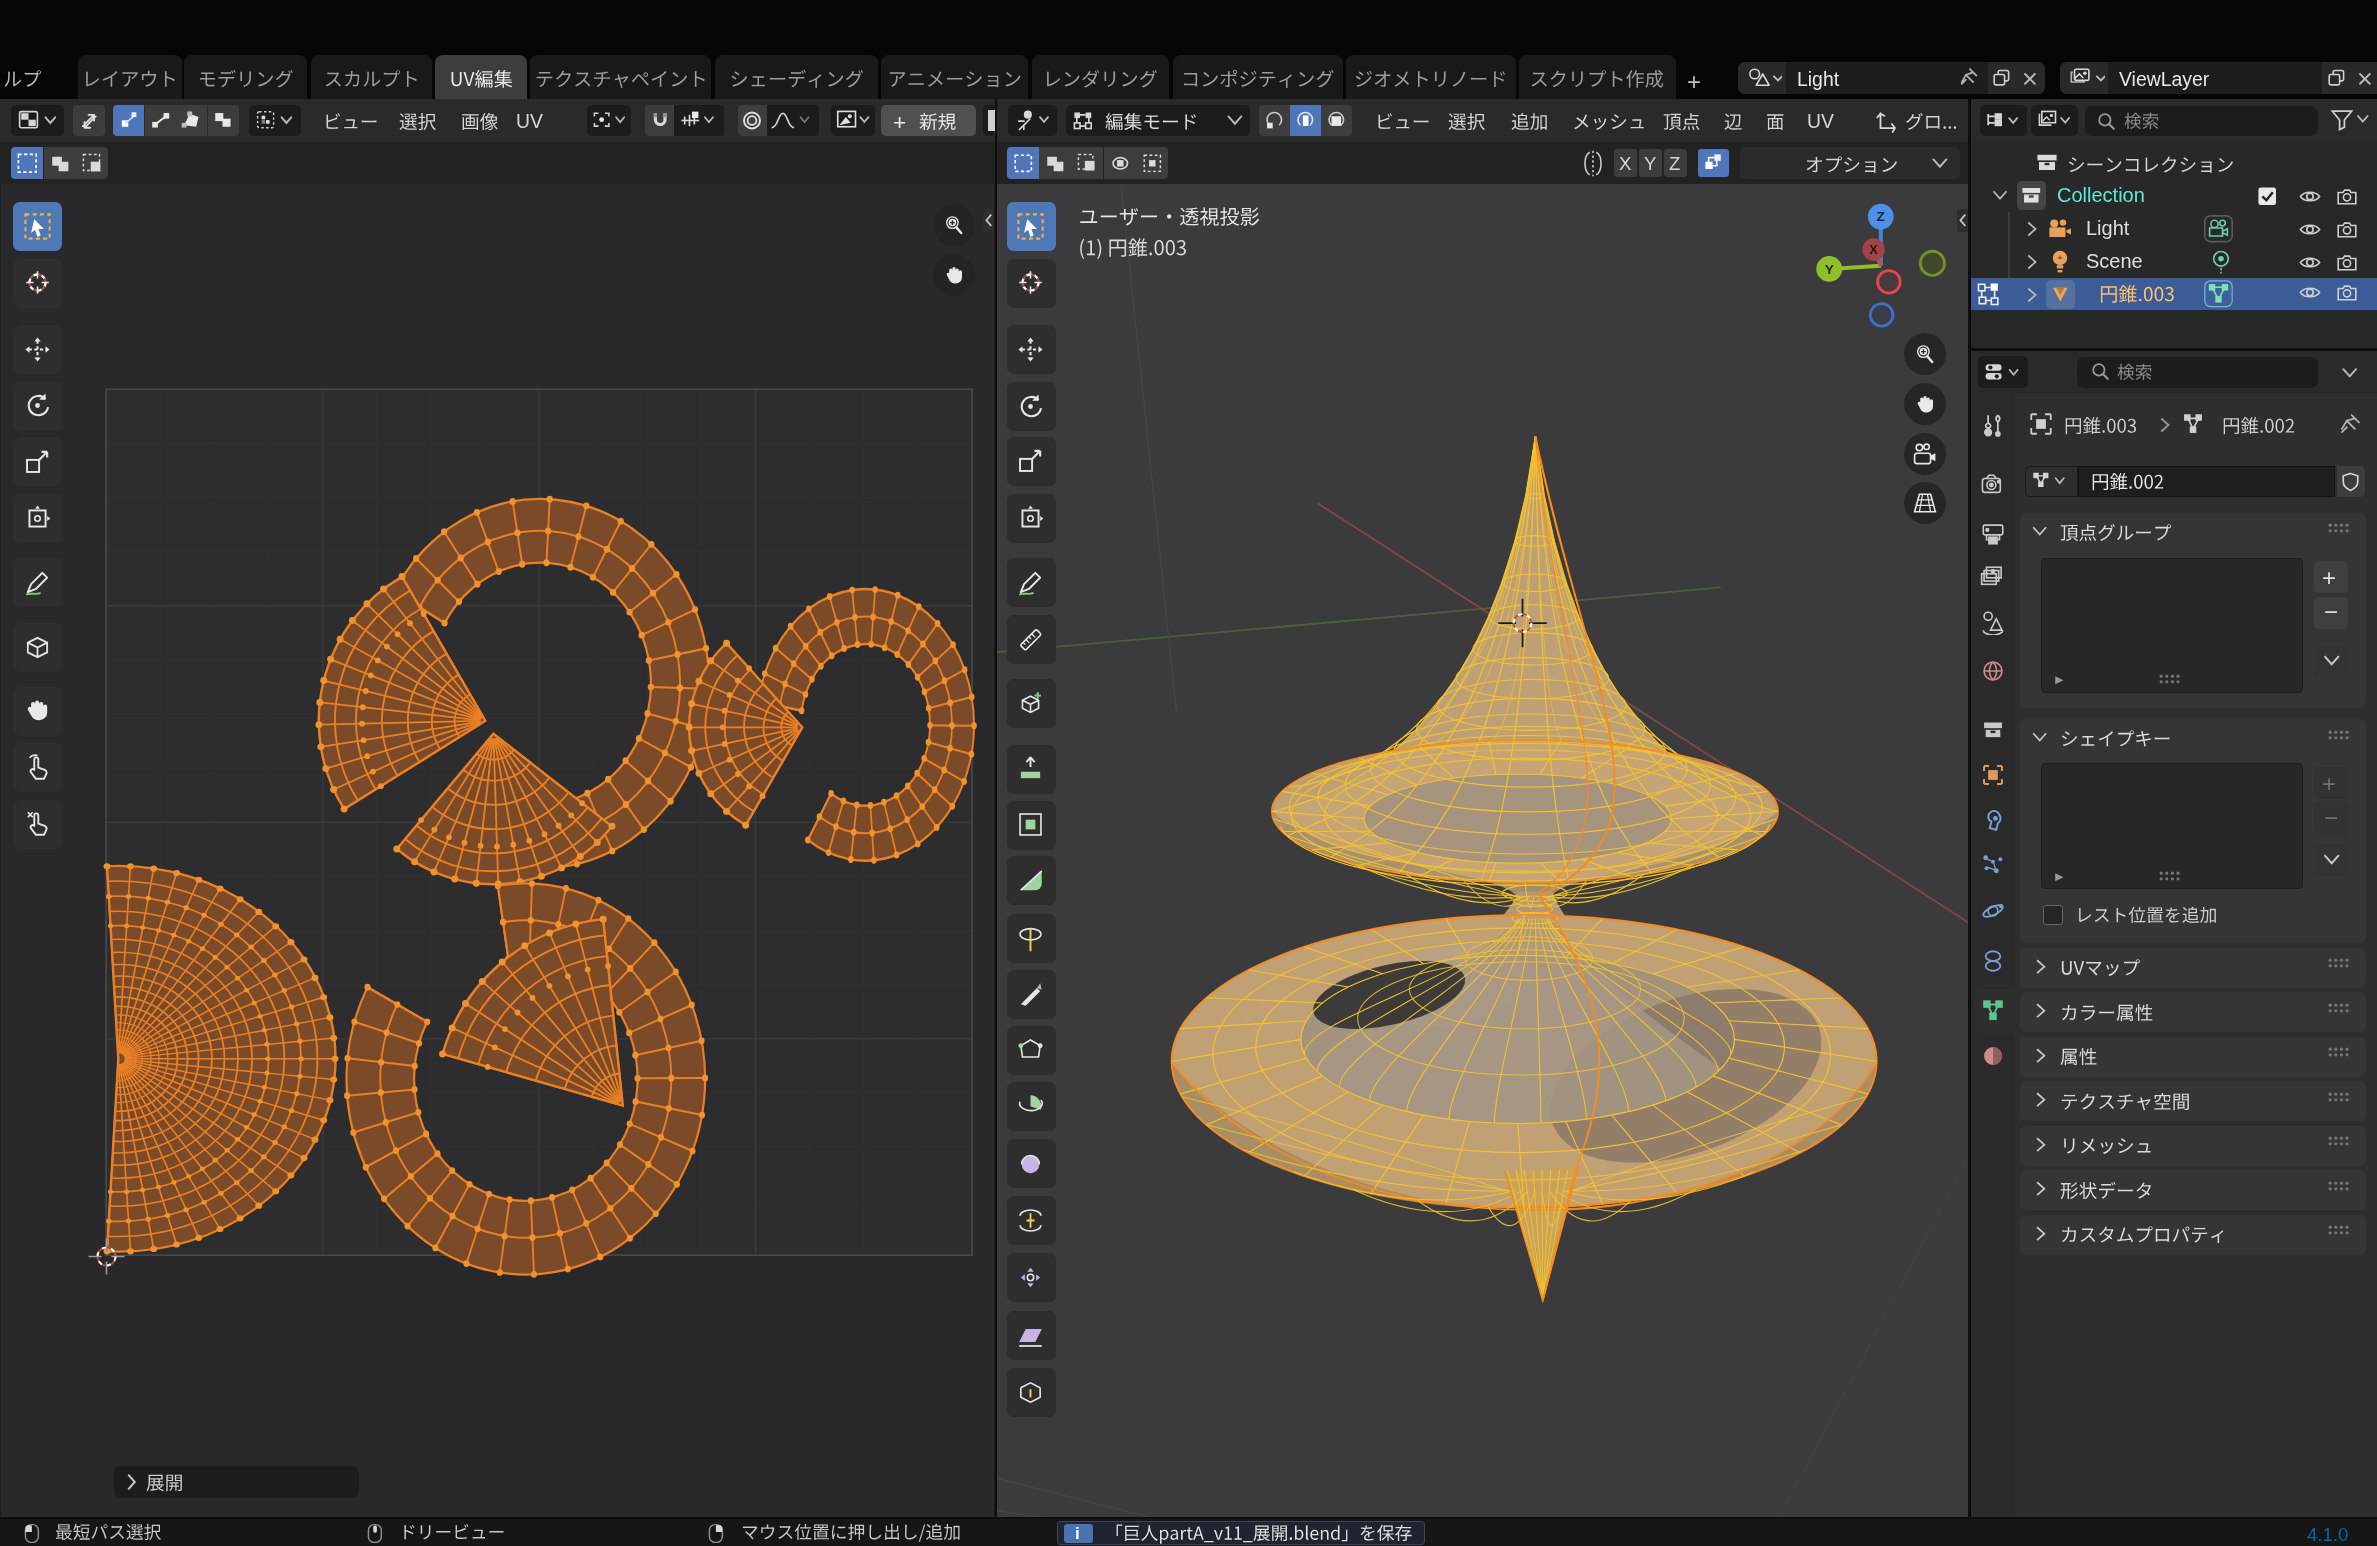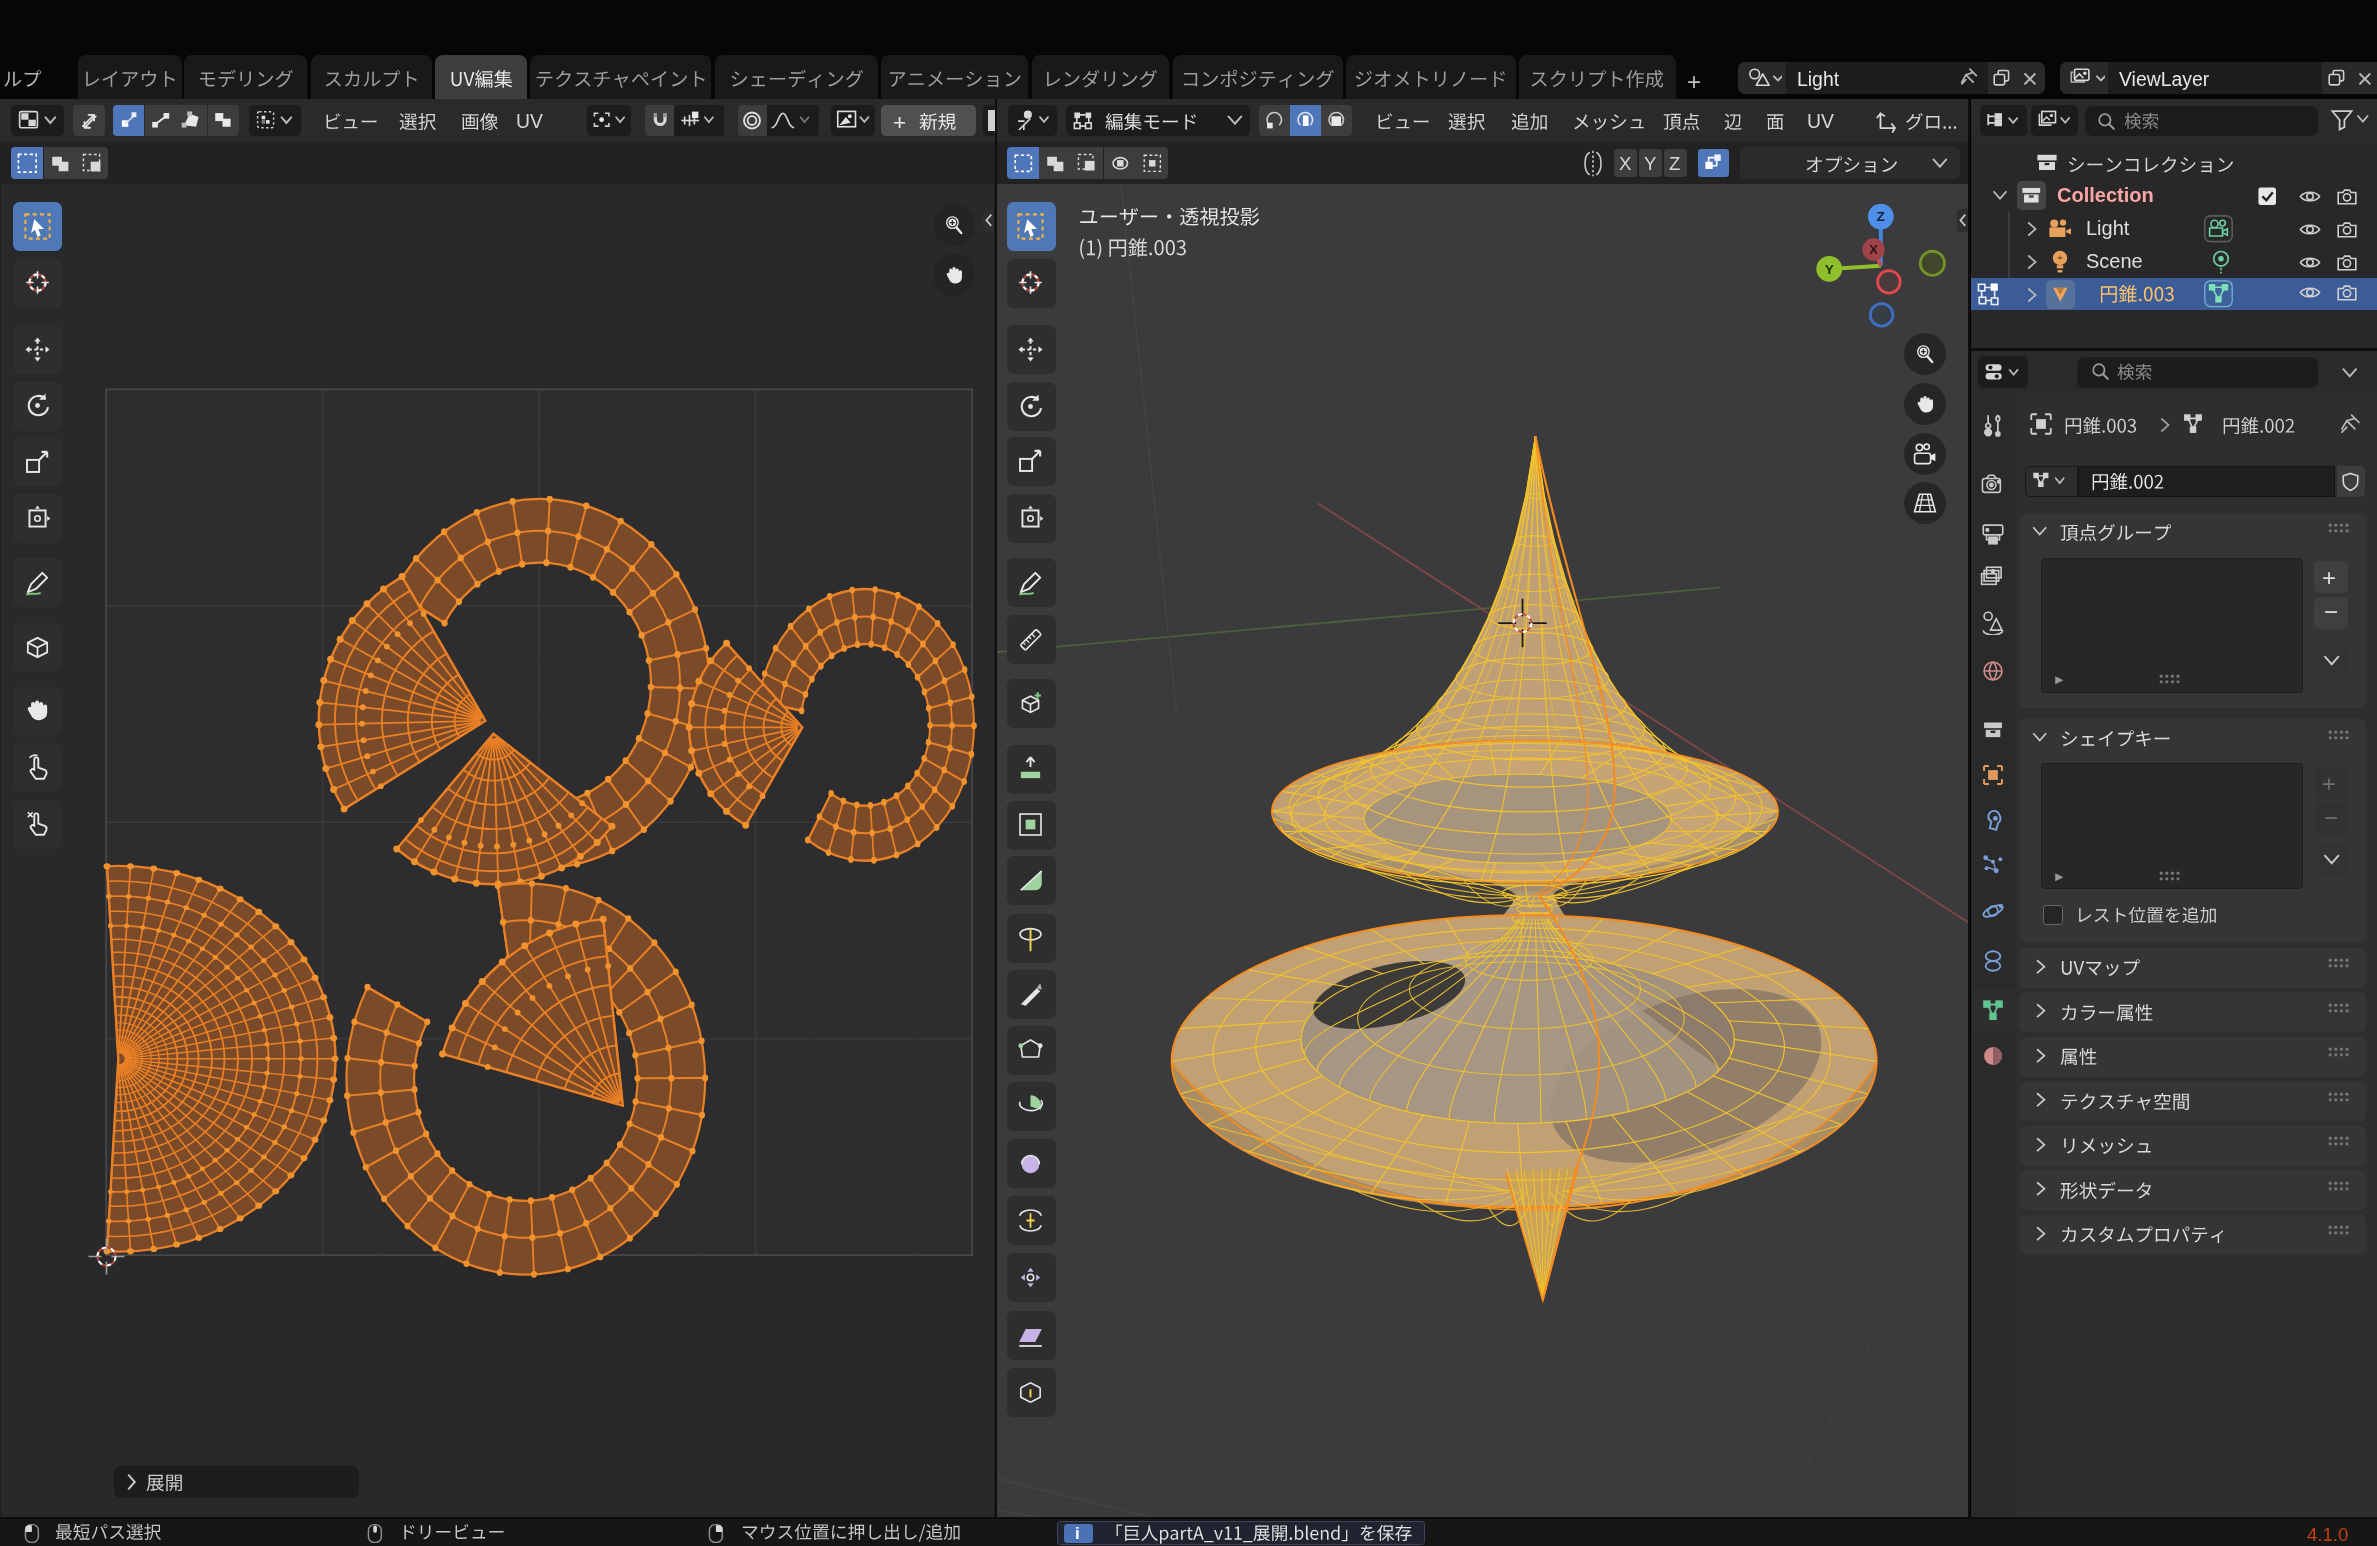--- a/index.html
+++ b/index.html
@@ -1461,21 +1461,21 @@
     <path d="M3 4 L11 13 L19 4" stroke="#b9b9b9" stroke-width="2.2" fill="none"></path>
   </svg>
 <div class="abs" style="left:2017px;top:181px;width:29px;height:29px;background:#454545;border-radius:4.9px"></div>
 <svg class="abs" style="left:2020px;top:184px" width="22.6" height="22.6" viewBox="0 0 28 28">
     <g fill="#e0e0e0">
       <path d="M3 5 h22 v6 H3 Z"></path>
       <path d="M5 13 h18 v10 H5 Z"></path>
     </g>
     <rect x="11" y="14" width="6" height="3" fill="#454545"></rect>
   </svg>
-<div class="abs" style="left:2057px;top:184px;font-size:20px;color:#fca5a5;font-weight:700;letter-spacing:0;white-space:nowrap">Collection</div>
+<div class="abs" style="left:2057px;top:184px;font-size:20px;color:#5eead4;font-weight:400;letter-spacing:0;white-space:nowrap">Collection</div>
 <svg class="abs" style="left:2256px;top:185px" width="24" height="22.6" viewBox="0 0 30 28">
     <rect x="3" y="3" width="22" height="22" rx="3" fill="#e8e8e8"></rect>
     <path d="M8 14 l5 5 8 -10" fill="none" stroke="#222" stroke-width="3"></path>
   </svg>
 <svg class="abs" style="left:2298px;top:186px" width="24" height="21" viewBox="0 0 30 26">
     <path d="M3 13 C8 6 22 6 27 13 C22 20 8 20 3 13 Z" fill="none" stroke="#cfcfcf" stroke-width="2"></path>
     <circle cx="15" cy="13" r="4" fill="none" stroke="#cfcfcf" stroke-width="2"></circle>
   </svg>
 <svg class="abs" style="left:2335px;top:186px" width="24" height="21" viewBox="0 0 30 26">
     <path d="M4 8 h6 l2 -3 h6 l2 3 h6 v14 H4 Z" fill="none" stroke="#cfcfcf" stroke-width="2"></path>
@@ -1968,17 +1968,17 @@
   </svg>
 <svg class="abs" style="left:741px;top:1519px" width="222" height="26" viewBox="0 0 275 32">
     <path transform="translate(0,24.2)" d="M10.1 -3.5C11.5 -2.1 13.2 -0.1 14 1L15.6 -0.3C14.8 -1.4 13.2 -3 11.9 -4.3C15.5 -7.1 18.3 -10.7 19.9 -13.3C20 -13.5 20.2 -13.7 20.4 -13.9L19.1 -15.1C18.7 -15 18.2 -14.9 17.6 -14.9C15.4 -14.9 5.6 -14.9 4.5 -14.9C3.7 -14.9 2.9 -15 2.3 -15.1V-13.1C2.7 -13.1 3.7 -13.2 4.5 -13.2C5.8 -13.2 15.5 -13.2 17.4 -13.2C16.3 -11.2 13.8 -8 10.6 -5.6C9.1 -6.9 7.3 -8.4 6.5 -9L5 -7.8C6.2 -7 8.8 -4.8 10.1 -3.5Z M41.4 -13.4 40.2 -14.1C39.9 -14 39.5 -13.9 38.7 -13.9H33.8V-16C33.8 -16.4 33.8 -16.9 33.9 -17.6H31.8C31.9 -16.9 31.9 -16.4 31.9 -16V-13.9H27C26.3 -13.9 25.6 -13.9 25 -14C25.1 -13.5 25.1 -12.8 25.1 -12.3C25.1 -11.5 25.1 -9.2 25.1 -8.4C25.1 -8 25 -7.4 25 -7H26.9C26.8 -7.4 26.8 -8 26.8 -8.4C26.8 -9 26.8 -11.4 26.8 -12.3H39.1C38.9 -10.4 38.2 -7.7 37 -5.9C35.7 -3.8 33.3 -2.2 31.1 -1.5C30.4 -1.2 29.5 -0.9 28.8 -0.8L30.2 0.8C34.2 -0.3 37.3 -2.5 38.9 -5.4C40.1 -7.5 40.8 -10.3 41.1 -12C41.2 -12.5 41.3 -13 41.4 -13.4Z M61.6 -14.7 60.5 -15.6C60.1 -15.5 59.6 -15.4 58.8 -15.4C58 -15.4 51.2 -15.4 50.3 -15.4C49.7 -15.4 48.4 -15.5 48.1 -15.5V-13.5C48.4 -13.6 49.6 -13.6 50.3 -13.6C51.1 -13.6 58.1 -13.6 58.9 -13.6C58.4 -11.8 56.8 -9.2 55.3 -7.5C53 -5 49.7 -2.4 46.2 -1L47.6 0.5C50.9 -1 53.8 -3.4 56.2 -5.9C58.4 -3.9 60.8 -1.4 62.2 0.6L63.8 -0.7C62.3 -2.5 59.7 -5.3 57.4 -7.3C58.9 -9.3 60.3 -11.9 61 -13.8C61.2 -14.1 61.5 -14.5 61.6 -14.7Z M75 -10.8C75.9 -7.9 76.5 -4.1 76.7 -1.9L78.3 -2.2C78.1 -4.4 77.4 -8.2 76.5 -11.1ZM73.2 -14.1V-12.6H86.7V-14.1H80.6V-18.2H79V-14.1ZM72.7 -0.8V0.7H87.2V-0.8H81.9C82.9 -3.6 84.1 -7.7 84.9 -11L83.1 -11.3C82.5 -8.1 81.3 -3.6 80.3 -0.8ZM72.1 -18.4C70.8 -15.1 68.7 -11.8 66.4 -9.7C66.7 -9.3 67.2 -8.5 67.4 -8.1C68.2 -8.9 69 -9.9 69.8 -11V1.7H71.4V-13.4C72.2 -14.8 73 -16.4 73.7 -17.9Z M102.3 -16.4H106V-14.4H102.3ZM97.1 -16.4H100.8V-14.4H97.1ZM92.1 -16.4H95.6V-14.4H92.1ZM96.2 -6.2H105.1V-4.9H96.2ZM96.2 -4H105.1V-2.7H96.2ZM96.2 -8.4H105.1V-7.2H96.2ZM94.6 -9.4V-1.7H106.7V-9.4H99.5L99.7 -10.7H108.5V-12H100L100.1 -13.2H107.6V-17.6H90.5V-13.2H98.5L98.3 -12H89.5V-10.7H98.1L97.9 -9.4ZM90.7 -9V1.8H92.4V0.8H109.1V-0.5H92.4V-9Z M120 -14.8V-13.1C122.5 -12.8 126.7 -12.8 129.1 -13.1V-14.9C126.9 -14.5 122.4 -14.5 120 -14.8ZM120.9 -5.9 119.3 -6C119.1 -5 118.9 -4.2 118.9 -3.5C118.9 -1.4 120.6 -0.2 124.3 -0.2C126.5 -0.2 128.4 -0.4 129.8 -0.6L129.7 -2.5C128 -2.1 126.3 -1.9 124.3 -1.9C121.3 -1.9 120.6 -2.9 120.6 -3.9C120.6 -4.5 120.7 -5.1 120.9 -5.9ZM115.8 -16.5 113.9 -16.7C113.9 -16.2 113.8 -15.7 113.7 -15.2C113.5 -13.3 112.7 -9.6 112.7 -6.3C112.7 -3.4 113.1 -0.8 113.5 0.7L115.1 0.6C115.1 0.4 115.1 0.1 115.1 -0.2C115 -0.4 115.1 -0.8 115.2 -1.1C115.4 -2.2 116.2 -4.5 116.7 -6.1L115.8 -6.8C115.4 -5.9 114.9 -4.6 114.5 -3.6C114.4 -4.6 114.3 -5.6 114.3 -6.6C114.3 -9.1 115 -13 115.4 -15.1C115.5 -15.5 115.7 -16.2 115.8 -16.5Z M142.5 -10.8H145.8V-7.4H142.5ZM142.5 -12.3V-15.6H145.8V-12.3ZM150.8 -10.8V-7.4H147.4V-10.8ZM150.8 -12.3H147.4V-15.6H150.8ZM140.9 -17.1V-4.6H142.5V-5.9H145.8V1.7H147.4V-5.9H150.8V-4.7H152.5V-17.1ZM135.8 -18.5V-14H133.1V-12.5H135.8V-7.6L132.8 -6.8L133.3 -5.2L135.8 -6V-0.3C135.8 0 135.7 0.1 135.5 0.1C135.2 0.1 134.3 0.2 133.4 0.1C133.6 0.5 133.8 1.2 133.9 1.6C135.3 1.6 136.1 1.6 136.7 1.3C137.2 1.1 137.4 0.6 137.4 -0.3V-6.4L140 -7.2L139.8 -8.7L137.4 -8.1V-12.5H139.9V-14H137.4V-18.5Z M161.5 -17.1 159.3 -17.2C159.4 -16.5 159.4 -15.7 159.4 -14.9C159.4 -12.6 159.2 -7 159.2 -3.8C159.2 -0.2 161.4 1.1 164.6 1.1C169.4 1.1 172.2 -1.6 173.8 -3.7L172.5 -5.2C170.9 -2.9 168.7 -0.7 164.6 -0.7C162.5 -0.7 161 -1.5 161 -4C161 -7.2 161.2 -12.4 161.3 -14.9C161.3 -15.6 161.4 -16.4 161.5 -17.1Z M179.3 -16.4V-8.8H186V-1.3H180.1V-7.4H178.5V1.8H180.1V0.4H194V1.7H195.6V-7.4H194V-1.3H187.7V-8.8H194.8V-16.4H193.1V-10.4H187.7V-18.4H186V-10.4H181V-16.4Z M205.5 -17.1 203.3 -17.2C203.4 -16.5 203.4 -15.7 203.4 -14.9C203.4 -12.6 203.2 -7 203.2 -3.8C203.2 -0.2 205.4 1.1 208.6 1.1C213.4 1.1 216.2 -1.6 217.8 -3.7L216.5 -5.2C214.9 -2.9 212.7 -0.7 208.6 -0.7C206.5 -0.7 205 -1.5 205 -4C205 -7.2 205.2 -12.4 205.3 -14.9C205.3 -15.6 205.4 -16.4 205.5 -17.1Z M220.2 3.9H221.7L228.3 -17.5H226.8Z M229.9 -17C231.4 -16 233 -14.5 233.7 -13.4L235 -14.5C234.2 -15.6 232.6 -17 231.1 -18ZM234.4 -9.8H229.7V-8.2H232.8V-2.6C231.7 -1.7 230.4 -0.8 229.4 -0.1L230.3 1.6C231.5 0.6 232.6 -0.4 233.6 -1.3C235 0.4 237 1.2 239.9 1.3C242.4 1.4 246.9 1.4 249.3 1.3C249.4 0.8 249.7 -0 249.9 -0.4C247.2 -0.2 242.3 -0.2 239.9 -0.3C237.4 -0.4 235.4 -1.1 234.4 -2.7ZM236.8 -16.2V-2.1H248.3V-8.3H238.5V-10.4H247.4V-16.2H242.3L243.1 -18.2L241.2 -18.5C241.1 -17.9 240.8 -17 240.5 -16.2ZM238.5 -14.8H245.8V-11.8H238.5ZM238.5 -6.9H246.7V-3.5H238.5Z M263.2 -15.8V1.4H264.8V-0.2H269.1V1.3H270.7V-15.8ZM264.8 -1.8V-14.1H269.1V-1.8ZM254.9 -18.2 254.9 -14.3H251.8V-12.7H254.8C254.7 -7.1 254 -2.3 251.2 0.6C251.7 0.9 252.3 1.4 252.5 1.8C255.5 -1.5 256.3 -6.7 256.5 -12.7H259.8C259.6 -4.2 259.4 -1.2 259 -0.6C258.8 -0.3 258.5 -0.2 258.2 -0.2C257.8 -0.2 256.9 -0.2 255.8 -0.3C256.1 0.2 256.3 0.9 256.3 1.3C257.3 1.4 258.3 1.4 258.9 1.3C259.6 1.3 260 1.1 260.4 0.5C261.1 -0.5 261.2 -3.7 261.4 -13.5C261.4 -13.7 261.4 -14.3 261.4 -14.3H256.5L256.5 -18.2Z" fill="#c8c8c8"></path>
   </svg>
 <div class="abs" style="left:1057px;top:1521px;width:368px;height:23.5px;background:#1f2430;border:0.8px solid #3c4658;border-radius:3.2px"></div>
 <div class="abs" style="left:1064px;top:1524px;width:29px;height:18.6px;background:#4a72b5;border-radius:3.2px"></div>
 <div class="abs" style="left:1075px;top:1524px;font-size:17px;color:#fff;font-weight:700;letter-spacing:0;white-space:nowrap">i</div>
 <svg class="abs" style="left:1105px;top:1520px" width="309" height="26" viewBox="0 0 382 32">
     <path transform="translate(0,24.2)" d="M14.3 -18.6V-4.4H15.9V-17.1H21.3V-18.6Z M24.9 -17.3V1.7H26.6V0.6H42.3V-1H26.6V-4.8H38.8V-3.6H40.5V-12.2H26.6V-15.7H41.9V-17.3ZM26.6 -10.7H38.8V-6.3H26.6Z M53.9 -17.8C53.7 -14.9 53.7 -4.3 44.7 0.3C45.3 0.6 45.8 1.1 46.1 1.6C51.7 -1.5 53.9 -6.8 54.9 -11.2C56 -6.8 58.5 -1.2 64.1 1.6C64.4 1.1 64.9 0.5 65.4 0.2C57 -3.7 55.8 -14 55.6 -16.8L55.7 -17.8Z M68 5H70V1L70 -1.1C71.1 -0.2 72.2 0.3 73.3 0.3C76 0.3 78.5 -2.1 78.5 -6.2C78.5 -9.9 76.8 -12.3 73.7 -12.3C72.3 -12.3 71 -11.5 69.9 -10.6H69.9L69.7 -11.9H68ZM73 -1.4C72.2 -1.4 71.1 -1.7 70 -2.6V-8.9C71.2 -10 72.2 -10.6 73.2 -10.6C75.5 -10.6 76.4 -8.8 76.4 -6.1C76.4 -3.2 74.9 -1.4 73 -1.4Z M84.4 0.3C85.9 0.3 87.2 -0.5 88.4 -1.4H88.4L88.6 0H90.3V-7.3C90.3 -10.3 89.1 -12.3 86.1 -12.3C84.2 -12.3 82.5 -11.4 81.4 -10.7L82.2 -9.3C83.2 -9.9 84.4 -10.6 85.8 -10.6C87.8 -10.6 88.3 -9.1 88.3 -7.6C83.2 -7 80.9 -5.7 80.9 -3.1C80.9 -0.9 82.4 0.3 84.4 0.3ZM85 -1.3C83.8 -1.3 82.9 -1.9 82.9 -3.2C82.9 -4.8 84.2 -5.8 88.3 -6.2V-2.9C87.1 -1.9 86.1 -1.3 85 -1.3Z M94 0H96.1V-7.7C96.9 -9.7 98.1 -10.4 99.1 -10.4C99.6 -10.4 99.8 -10.4 100.2 -10.3L100.6 -12C100.2 -12.2 99.9 -12.3 99.3 -12.3C98 -12.3 96.8 -11.3 95.9 -9.8H95.9L95.7 -11.9H94Z M106.3 0.3C107.1 0.3 107.9 0.1 108.5 -0.2L108.2 -1.7C107.8 -1.5 107.2 -1.3 106.8 -1.3C105.4 -1.3 104.9 -2.2 104.9 -3.6V-10.3H108.2V-11.9H104.9V-15.3H103.3L103 -11.9L101.2 -11.8V-10.3H102.9V-3.7C102.9 -1.3 103.8 0.3 106.3 0.3Z M108.9 0H111L112.6 -4.9H118.4L120 0H122.1L116.7 -16.1H114.4ZM113.1 -6.5 113.8 -9C114.4 -10.8 114.9 -12.6 115.5 -14.5H115.5C116.1 -12.6 116.6 -10.8 117.2 -9L117.9 -6.5Z M122.5 3.1H134.2V1.8H122.5Z M139.1 0H141.5L145.7 -11.9H143.7L141.5 -5.1C141.1 -4 140.7 -2.8 140.4 -1.6H140.2C139.9 -2.8 139.5 -4 139.2 -5.1L136.9 -11.9H134.8Z M147.9 0H156.8V-1.7H153.5V-16.1H152C151.1 -15.6 150.1 -15.2 148.7 -15V-13.7H151.5V-1.7H147.9Z M160.1 0H169V-1.7H165.7V-16.1H164.2C163.3 -15.6 162.3 -15.2 160.9 -15V-13.7H163.7V-1.7H160.1Z M170.7 3.1H182.4V1.8H170.7Z M201.2 -4.8C200.4 -4.1 199 -3.2 197.9 -2.5C197.2 -3.2 196.6 -4 196.1 -4.9H203.6V-6.3H199V-8.6H202.7V-10H199V-12H202.3V-17.4H185.8V-11C185.8 -7.4 185.6 -2.5 183.4 0.9C183.8 1.1 184.5 1.5 184.9 1.8C187.2 -1.8 187.5 -7.2 187.5 -11V-12H191.5V-10H188.2V-8.6H191.5V-6.3H187.5V-4.9H190.3V-0.4L187.8 -0.1L188.1 1.5C190.3 1.1 193.6 0.5 196.6 0L196.5 -1.4L191.9 -0.7V-4.9H194.6C196.1 -1.5 198.9 0.8 202.8 1.8C203.1 1.4 203.5 0.8 203.9 0.4C201.9 0 200.2 -0.7 198.9 -1.7C200 -2.3 201.4 -3.1 202.4 -3.9ZM193 -8.6H197.5V-6.3H193ZM193 -10V-12H197.5V-10ZM187.5 -16H200.7V-13.4H187.5Z M217.2 -7.4V-5H214.1V-7.4ZM209.8 -5V-3.6H212.6C212.4 -2.3 211.8 -0.5 210 0.7C210.3 0.9 210.8 1.4 211.1 1.7C213.2 0.2 213.9 -2.1 214 -3.6H217.2V1.3H218.6V-3.6H221.6V-5H218.6V-7.4H221.2V-8.7H210.2V-7.4H212.6V-5ZM213.1 -13.3V-11.4H208.3V-13.3ZM213.1 -14.5H208.3V-16.3H213.1ZM223.2 -13.3V-11.4H218.2V-13.3ZM223.2 -14.5H218.2V-16.3H223.2ZM224 -17.5H216.7V-10.1H223.2V-0.4C223.2 -0 223.1 0.1 222.8 0.1C222.4 0.1 221.3 0.1 220 0.1C220.3 0.5 220.5 1.3 220.6 1.7C222.2 1.7 223.3 1.7 224 1.4C224.6 1.1 224.9 0.6 224.9 -0.4V-17.5ZM206.7 -17.5V1.8H208.3V-10.1H214.7V-17.5Z M229.8 0.3C230.6 0.3 231.2 -0.3 231.2 -1.2C231.2 -2.2 230.6 -2.8 229.8 -2.8C229 -2.8 228.3 -2.2 228.3 -1.2C228.3 -0.3 229 0.3 229.8 0.3Z M240.1 0.3C242.8 0.3 245.3 -2.1 245.3 -6.2C245.3 -9.9 243.6 -12.3 240.5 -12.3C239.2 -12.3 237.9 -11.5 236.8 -10.6L236.9 -12.7V-17.5H234.9V0H236.5L236.6 -1.2H236.7C237.8 -0.3 239 0.3 240.1 0.3ZM239.8 -1.4C239 -1.4 237.9 -1.7 236.9 -2.6V-8.9C238 -10 239.1 -10.6 240 -10.6C242.3 -10.6 243.2 -8.8 243.2 -6.1C243.2 -3.2 241.8 -1.4 239.8 -1.4Z M250.6 0.3C251.1 0.3 251.4 0.2 251.7 0.1L251.4 -1.4C251.2 -1.4 251.1 -1.4 251 -1.4C250.7 -1.4 250.5 -1.6 250.5 -2.2V-17.5H248.4V-2.4C248.4 -0.7 249.1 0.3 250.6 0.3Z M259.5 0.3C261.1 0.3 262.4 -0.2 263.4 -0.9L262.7 -2.3C261.8 -1.7 260.9 -1.3 259.8 -1.3C257.5 -1.3 255.9 -2.9 255.8 -5.5H263.8C263.9 -5.8 263.9 -6.2 263.9 -6.6C263.9 -10.1 262.2 -12.3 259.2 -12.3C256.4 -12.3 253.8 -9.9 253.8 -6C253.8 -2 256.3 0.3 259.5 0.3ZM255.8 -6.9C256 -9.3 257.5 -10.6 259.2 -10.6C261.1 -10.6 262.2 -9.3 262.2 -6.9Z M266.9 0H268.9V-8.7C270.1 -9.9 270.9 -10.5 272.2 -10.5C273.7 -10.5 274.4 -9.5 274.4 -7.3V0H276.4V-7.6C276.4 -10.6 275.3 -12.3 272.8 -12.3C271.1 -12.3 269.9 -11.4 268.8 -10.2H268.7L268.5 -11.9H266.9Z M284.4 0.3C285.8 0.3 287.1 -0.5 288 -1.4H288.1L288.2 0H289.9V-17.5H287.9V-12.9L288 -10.9C286.9 -11.7 286 -12.3 284.6 -12.3C281.9 -12.3 279.4 -9.8 279.4 -6C279.4 -2 281.4 0.3 284.4 0.3ZM284.8 -1.4C282.7 -1.4 281.5 -3.1 281.5 -6C281.5 -8.7 283.1 -10.6 285 -10.6C286 -10.6 286.9 -10.2 287.9 -9.3V-3C286.9 -1.9 285.9 -1.4 284.8 -1.4Z M299.6 1.9V-12.3H298V0.4H292.7V1.9Z M333.3 -9.7 332.6 -11.4C332 -11 331.5 -10.8 330.8 -10.5C329.6 -10 328.3 -9.4 326.8 -8.7C326.5 -10 325.3 -10.7 323.9 -10.7C322.9 -10.7 321.6 -10.4 320.8 -9.9C321.6 -10.9 322.3 -12.1 322.8 -13.3C325.2 -13.4 327.9 -13.6 330.1 -13.9L330.1 -15.5C328 -15.2 325.6 -15 323.4 -14.8C323.7 -15.9 323.9 -16.7 324 -17.4L322.2 -17.6C322.2 -16.7 322 -15.8 321.7 -14.8L320.2 -14.8C319.2 -14.8 317.7 -14.9 316.5 -15V-13.4C317.7 -13.3 319.2 -13.2 320.1 -13.2H321.1C320.3 -11.5 318.8 -9.2 316 -6.5L317.5 -5.4C318.3 -6.3 318.9 -7.1 319.5 -7.7C320.5 -8.6 321.9 -9.3 323.3 -9.3C324.3 -9.3 325.1 -8.9 325.3 -7.9C322.7 -6.6 320.1 -5 320.1 -2.4C320.1 0.3 322.6 1 325.8 1C327.7 1 330.1 0.8 331.8 0.6L331.8 -1.2C329.9 -0.8 327.6 -0.6 325.8 -0.6C323.6 -0.6 321.9 -0.9 321.9 -2.6C321.9 -4.1 323.3 -5.2 325.3 -6.3C325.3 -5.2 325.3 -3.7 325.3 -2.9H327L326.9 -7.1C328.6 -7.9 330.1 -8.5 331.4 -9C332 -9.2 332.8 -9.5 333.3 -9.7Z M345.9 -16H354V-11.9H345.9ZM344.3 -17.4V-10.4H349.1V-7.7H342.6V-6.2H348.1C346.6 -3.8 344.3 -1.6 342 -0.5C342.4 -0.2 342.9 0.4 343.2 0.8C345.3 -0.5 347.5 -2.7 349.1 -5.1V1.8H350.7V-5.2C352.2 -2.8 354.3 -0.4 356.3 0.8C356.6 0.4 357.1 -0.2 357.5 -0.5C355.4 -1.6 353.1 -3.8 351.7 -6.2H356.9V-7.7H350.7V-10.4H355.7V-17.4ZM342 -18.4C340.7 -15.1 338.6 -11.8 336.4 -9.7C336.7 -9.3 337.2 -8.4 337.3 -8.1C338.2 -8.9 339 -9.9 339.7 -10.9V1.7H341.3V-13.4C342.2 -14.8 342.9 -16.4 343.6 -17.9Z M371.4 -7.9V-5.9H365.3V-4.3H371.4V-0.2C371.4 0.1 371.4 0.2 371 0.2C370.6 0.2 369.3 0.2 367.8 0.2C368 0.6 368.2 1.3 368.3 1.8C370.2 1.8 371.4 1.7 372.2 1.5C372.9 1.3 373.1 0.8 373.1 -0.2V-4.3H379V-5.9H373.1V-7C374.7 -8 376.4 -9.5 377.6 -10.8L376.5 -11.6L376.2 -11.5H367.2V-10H374.7C374 -9.3 373 -8.5 372.1 -7.9ZM366.4 -18.5C366.1 -17.5 365.8 -16.6 365.4 -15.6H359.3V-14H364.8C363.3 -11 361.3 -8.1 358.6 -6.2C358.9 -5.9 359.3 -5.1 359.5 -4.7C360.4 -5.4 361.3 -6.1 362.1 -7V1.7H363.7V-9C364.9 -10.5 365.8 -12.2 366.6 -14H378.6V-15.6H367.3C367.6 -16.4 367.9 -17.2 368.1 -18.1Z" fill="#e2e2e2"></path>
   </svg>
-<div class="abs" style="left:2307px;top:1524px;font-size:18.6px;color:#c2410c;font-weight:400;letter-spacing:0;white-space:nowrap">4.1.0</div>
+<div class="abs" style="left:2307px;top:1524px;font-size:18.6px;color:#0369a1;font-weight:400;letter-spacing:0;white-space:nowrap">4.1.0</div>
 <div class="abs" style="left:995px;top:99px;width:2.4px;height:1420px;background:#0e0e0e"></div>
 <div class="abs" style="left:1968px;top:99px;width:2.4px;height:1420px;background:#0e0e0e"></div>
 <div class="abs" style="left:1971px;top:348px;width:407px;height:3.2px;background:#0e0e0e"></div>
 <div class="abs" style="left:0;top:1517px;width:2377px;height:1.6px;background:#0e0e0e"></div>
 
 </body></html>

